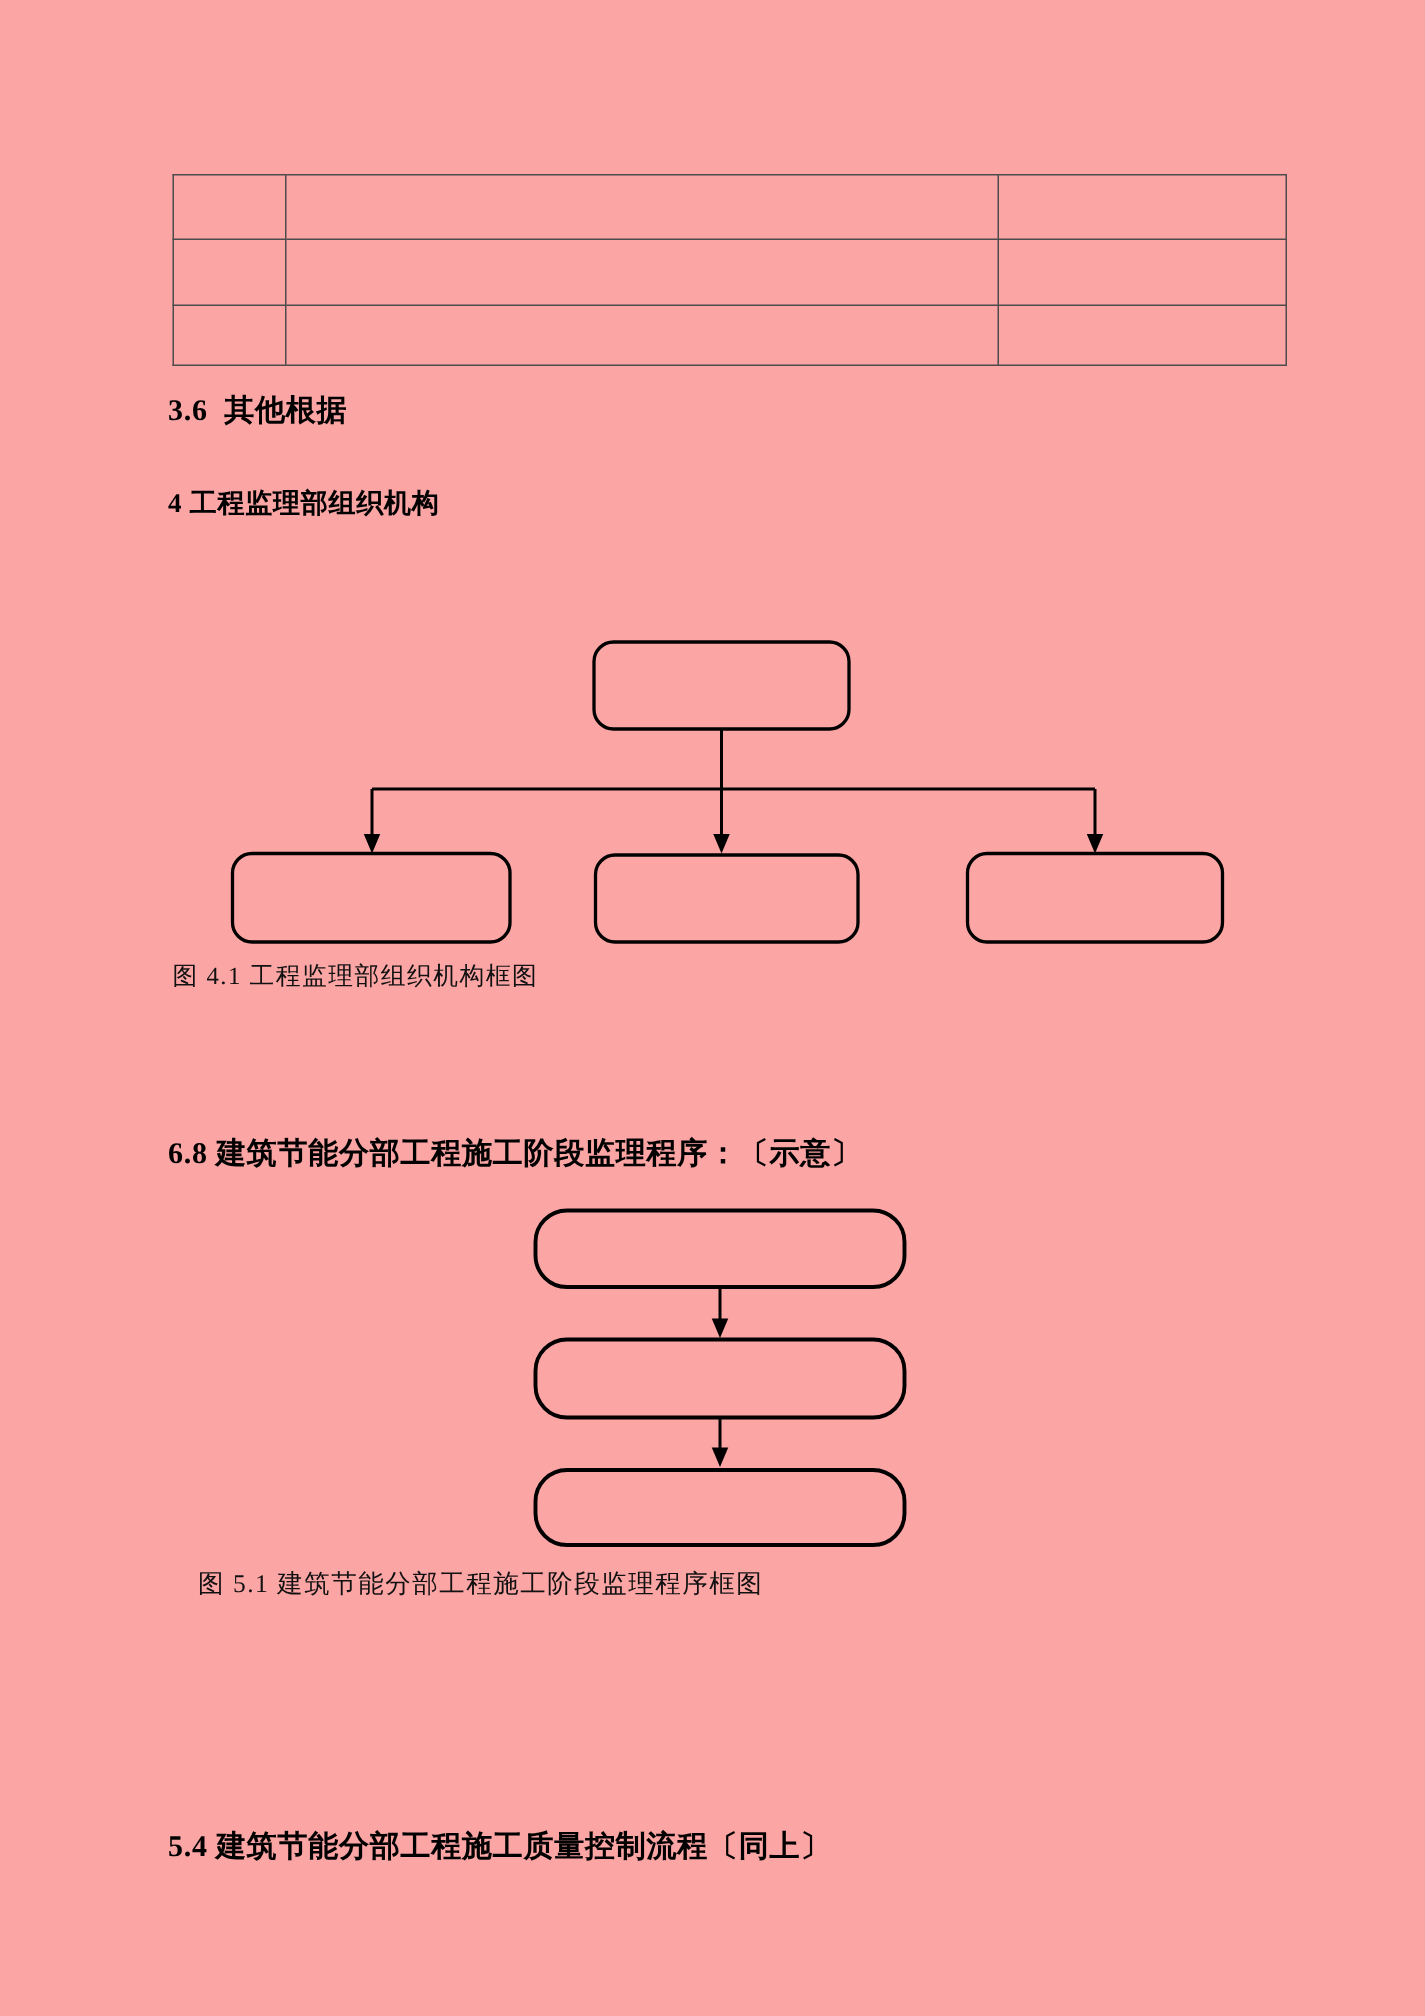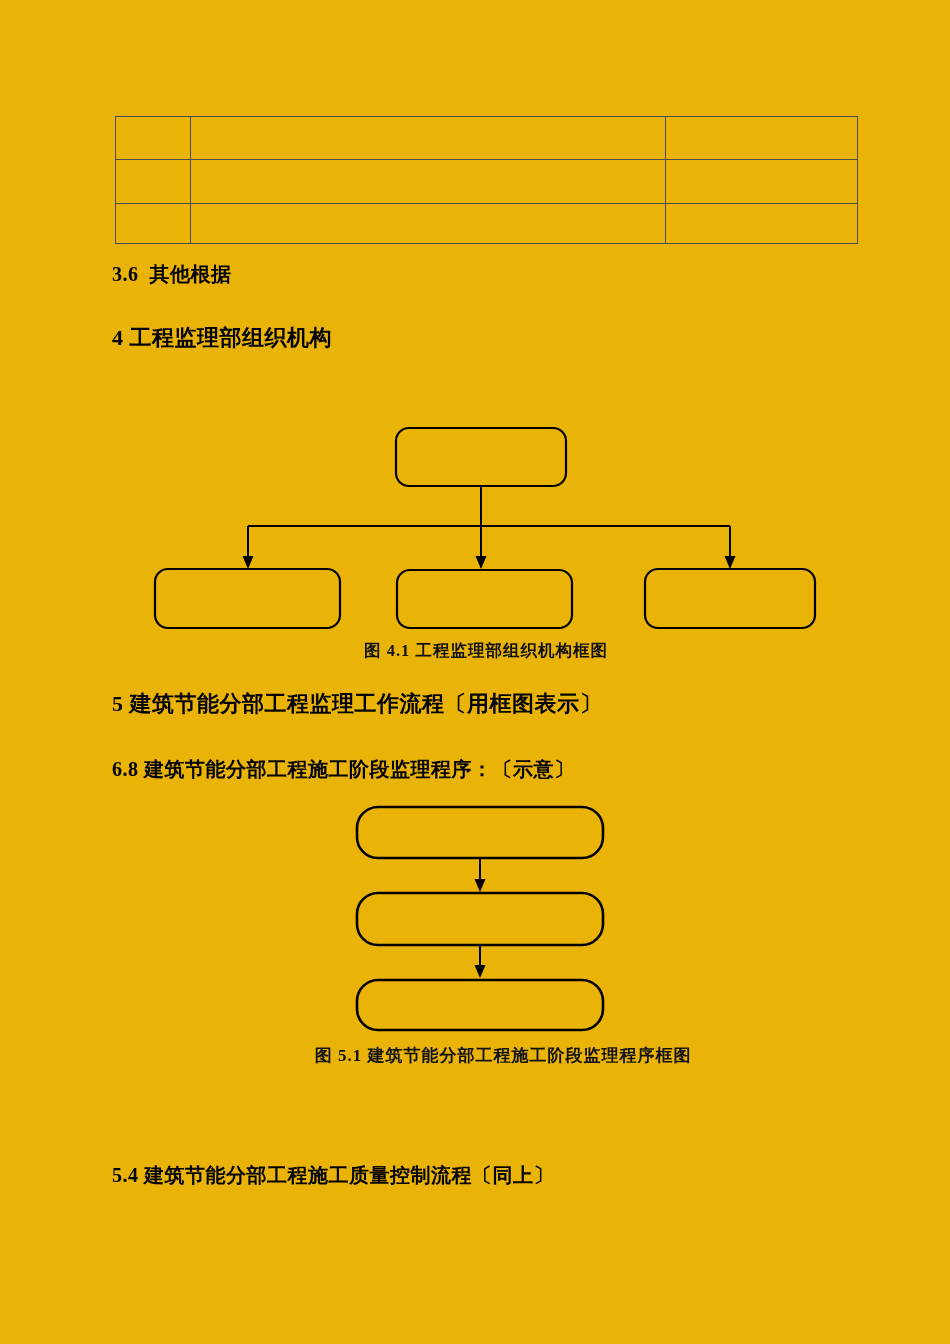--- a/index.html
+++ b/index.html
@@ -1,57 +1,57 @@
 <!DOCTYPE html>
 <html><head>
 <meta charset="utf-8">
 <style>
   html, body { margin: 0; padding: 0; background: #e8e8e8; }
   .page {
     position: relative;
     width: 950px;
     height: 1344px;
     margin: 0 auto;
-    background: #eab308;
+    background: #fca5a5;
     font-family: "Liberation Serif", "DejaVu Serif", serif;
     color: #000000;
     overflow: hidden;
   }
   .abs { position: absolute; }
 
   
   table.doc-table {
     border-collapse: collapse;
     table-layout: fixed;
   }
   table.doc-table td {
     border: 1.5px solid #4c4c4c;
     padding: 0;
   }
 
   
   .h-big {
-    font-size: 22px;
+    font-size: 18px;
     font-weight: bold;
     line-height: 1.15;
     white-space: pre-wrap;
     letter-spacing: 0.5px;
   }
   .h-sub {
     font-size: 20px;
     font-weight: bold;
     line-height: 1.15;
     white-space: pre-wrap;
     letter-spacing: 0.5px;
   }
   .caption {
     font-size: 16.5px;
-    font-weight: bold;
+    font-weight: normal;
     color: #111111;
-    text-align: center;
+    text-align: left;
     letter-spacing: 1px;
     white-space: pre-wrap;
   }
 
   svg { display: block; }
 </style>
 </head>
 <body>
 
 <div class="page">
@@ -99,31 +99,30 @@
     <polygon points="335.5,132 346.5,132 341,145" fill="#000"></polygon>
     <polygon points="584.5,132 595.5,132 590,145" fill="#000"></polygon>
 
     <rect x="15" y="145" width="185" height="59" rx="13" fill="none" stroke="#000" stroke-width="2.2"></rect>
     <rect x="257" y="146" width="175" height="58" rx="13" fill="none" stroke="#000" stroke-width="2.2"></rect>
     <rect x="505" y="145" width="170" height="59" rx="13" fill="none" stroke="#000" stroke-width="2.2"></rect>
   </svg>
 
   <div class="caption abs" style="left:115px; top:640px; width:742px;">图 4.1 工程监理部组织机构框图</div>
 
-  <div class="h-big abs" style="left:112px; top:691px;">5 建筑节能分部工程监理工作流程〔用框图表示〕</div>
 
   <div class="h-sub abs" style="left:112px; top:758px;">6.8 建筑节能分部工程施工阶段监理程序：〔示意〕</div>
 
   <svg class="abs" style="left:355px; top:805px;" width="252" height="228" viewBox="0 0 252 228">
     <rect x="2" y="2" width="246" height="51" rx="21" fill="none" stroke="#000" stroke-width="2.6"></rect>
     <line x1="125" y1="53" x2="125" y2="75" stroke="#000" stroke-width="2"></line>
     <polygon points="119.5,74 130.5,74 125,87" fill="#000"></polygon>
     <rect x="2" y="88" width="246" height="52" rx="21" fill="none" stroke="#000" stroke-width="2.6"></rect>
     <line x1="125" y1="140" x2="125" y2="161" stroke="#000" stroke-width="2"></line>
     <polygon points="119.5,160 130.5,160 125,173" fill="#000"></polygon>
     <rect x="2" y="175" width="246" height="50" rx="21" fill="none" stroke="#000" stroke-width="2.6"></rect>
   </svg>
 
   <div class="caption abs" style="left:132px; top:1044px; width:742px; font-size:17px;">图 5.1 建筑节能分部工程施工阶段监理程序框图</div>
 
-  <div class="h-sub abs" style="left:112px; top:1164px;">5.4 建筑节能分部工程施工质量控制流程〔同上〕</div>
+  <div class="h-sub abs" style="left:112px; top:1220px;">5.4 建筑节能分部工程施工质量控制流程〔同上〕</div>
 
 </div>
 
 </body></html>

